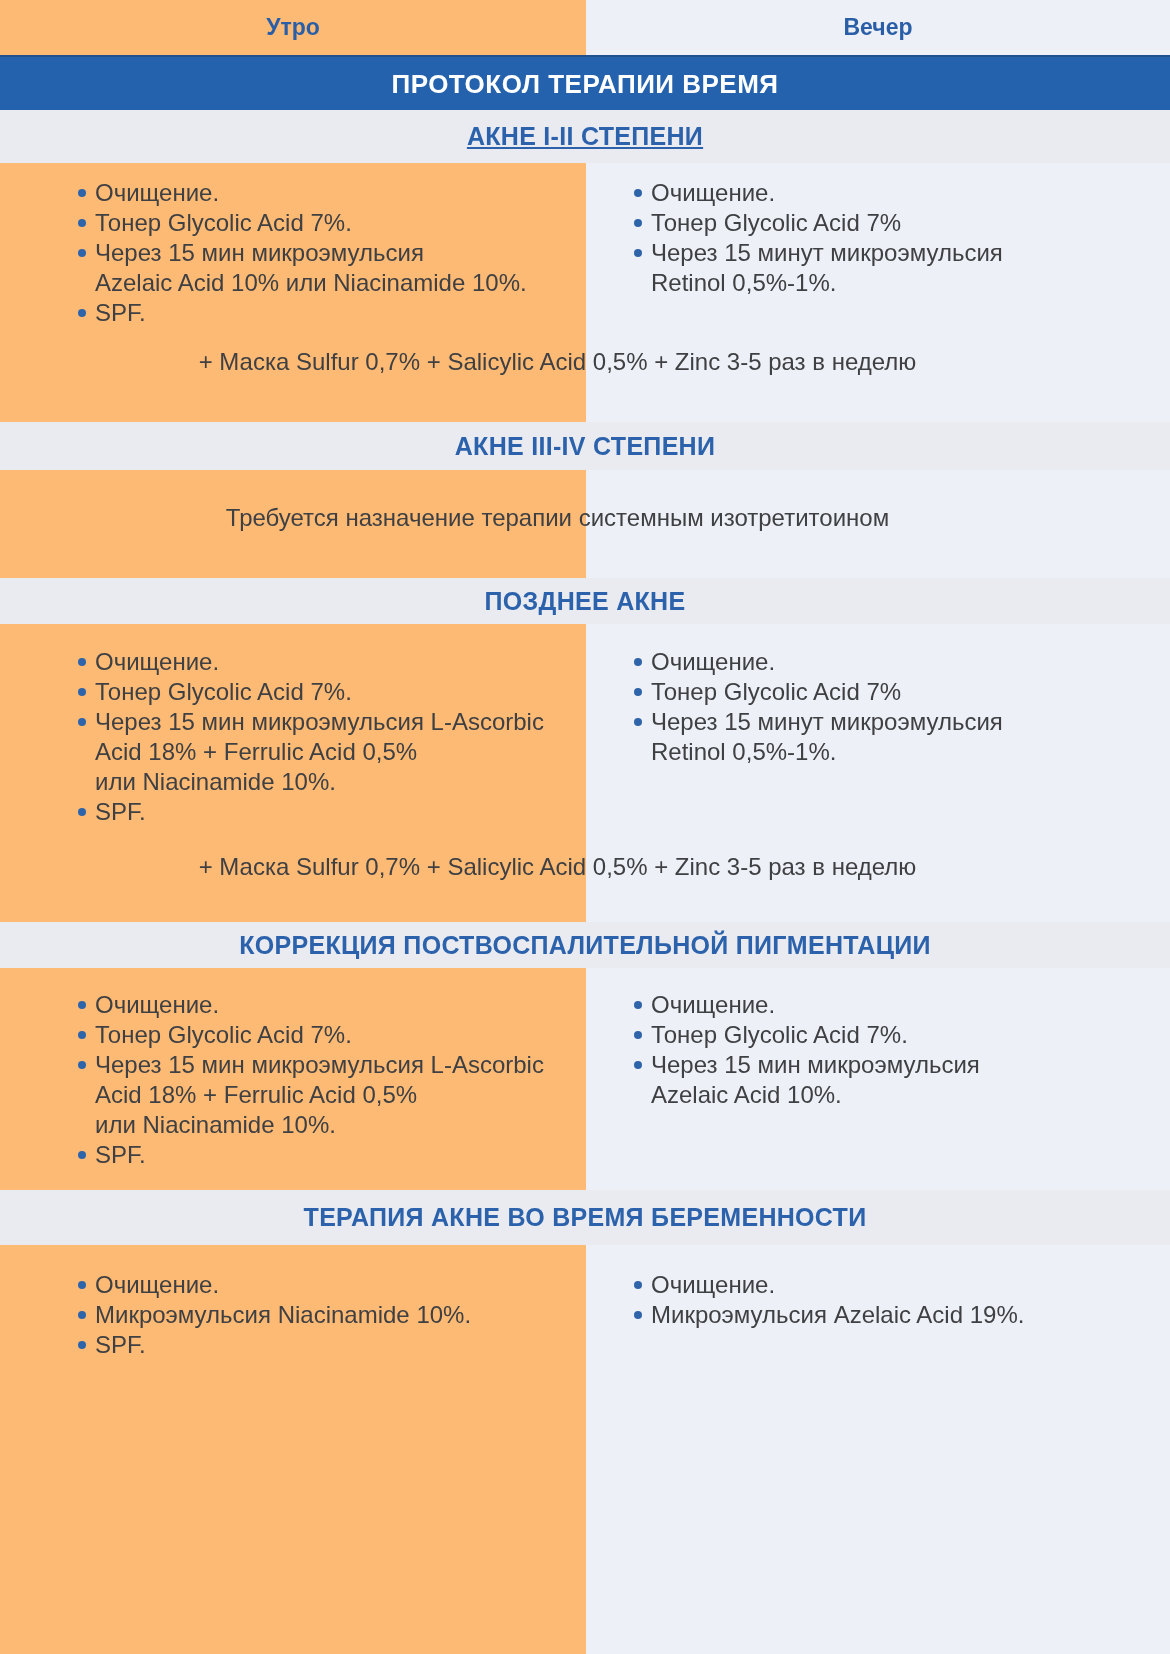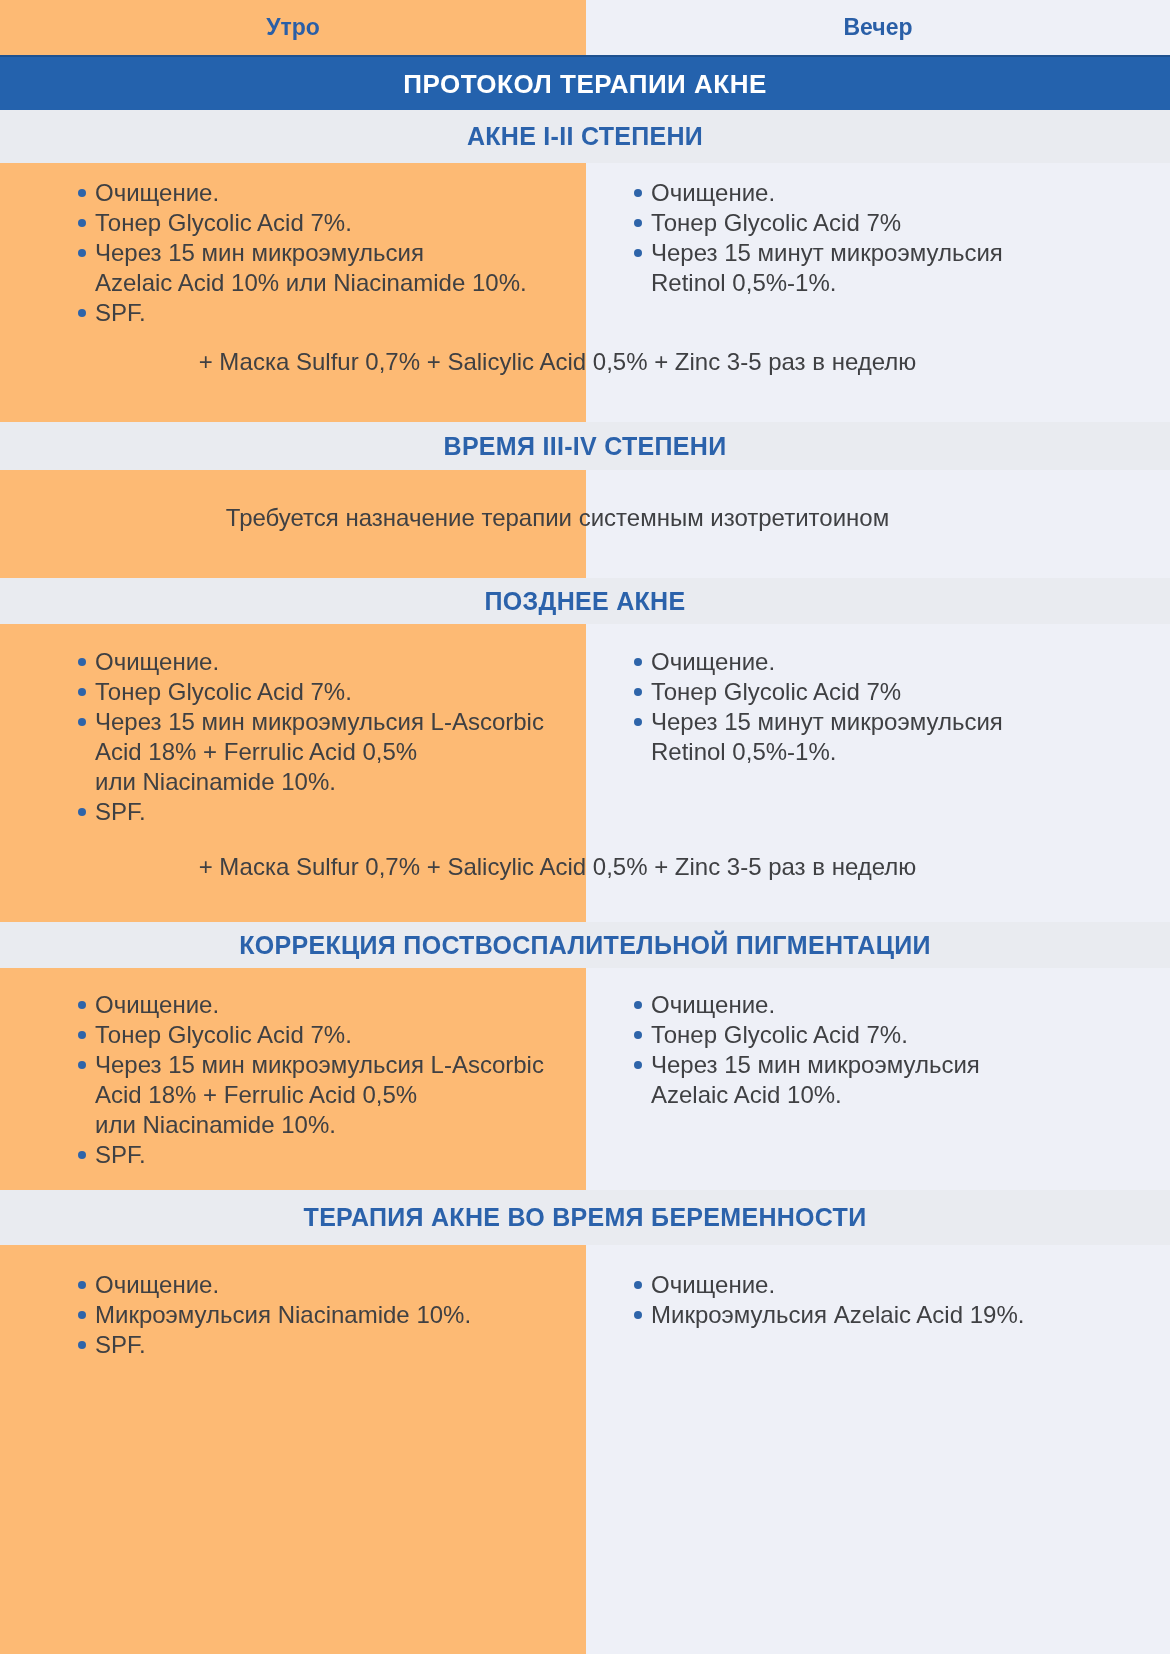--- a/index.html
+++ b/index.html
@@ -30,21 +30,21 @@
     box-sizing:border-box;
     color:#ffffff;font-weight:bold;font-size:26px;letter-spacing:.5px;
     text-align:center;
   }
 
   .band{
     background:#e9ebf0;
     color:#2b62ab;font-weight:bold;font-size:25px;letter-spacing:.3px;
     text-align:center;
   }
-  .band.b1{height:53px;line-height:53px;}
+  .band.b1{height:53px;line-height:53px;text-decoration:underline;}
   .band.b2{height:48px;line-height:48px;}
   .band.b3{height:46px;line-height:46px;}
   .band.b4{height:46px;line-height:46px;}
   .band.b5{height:55px;line-height:55px;}
 
   .content{box-sizing:border-box;}
   .c1{height:259px;padding-top:15px;}
   .c2{height:108px;padding-top:33px;}
   .c3{height:298px;padding-top:23px;}
   .c4{height:222px;padding-top:22px;}
@@ -77,21 +77,21 @@
 <div class="page">
   <div class="right-panel"></div>
 
   <div class="flow">
 
     <div class="header-row">
       <div class="hcell morning">Утро</div>
       <div class="hcell evening">Вечер</div>
     </div>
 
-    <div class="banner">ПРОТОКОЛ ТЕРАПИИ АКНЕ</div>
+    <div class="banner">ПРОТОКОЛ ТЕРАПИИ ВРЕМЯ</div>
 
     <div class="band b1">АКНЕ I-II СТЕПЕНИ</div>
     <div class="content c1">
       <div class="cols">
         <ul class="col col-m">
 
         <li class="li">Очищение.</li>
             <li class="li">Тонер Glycolic Acid 7%.</li>
             <li class="li">Через 15 мин микроэмульсия</li>
             <li class="li cont">Azelaic Acid 10% или Niacinamide 10%.</li>
@@ -101,21 +101,21 @@
 
         <li class="li">Очищение.</li>
             <li class="li">Тонер Glycolic Acid 7%</li>
             <li class="li">Через 15 минут микроэмульсия</li>
             <li class="li cont">Retinol 0,5%-1%.</li>
           </ul>
       </div>
       <div class="note">+ Маска Sulfur 0,7% + Salicylic Acid 0,5% + Zinc 3-5 раз в неделю</div>
     </div>
 
-    <div class="band b2">ВРЕМЯ III-IV СТЕПЕНИ</div>
+    <div class="band b2">АКНЕ III-IV СТЕПЕНИ</div>
     <div class="content c2">
       <div class="note">Требуется назначение терапии системным изотретитоином</div>
     </div>
 
     <div class="band b3">ПОЗДНЕЕ АКНЕ</div>
     <div class="content c3">
       <div class="cols">
         <ul class="col col-m">
 
         <li class="li">Очищение.</li>

